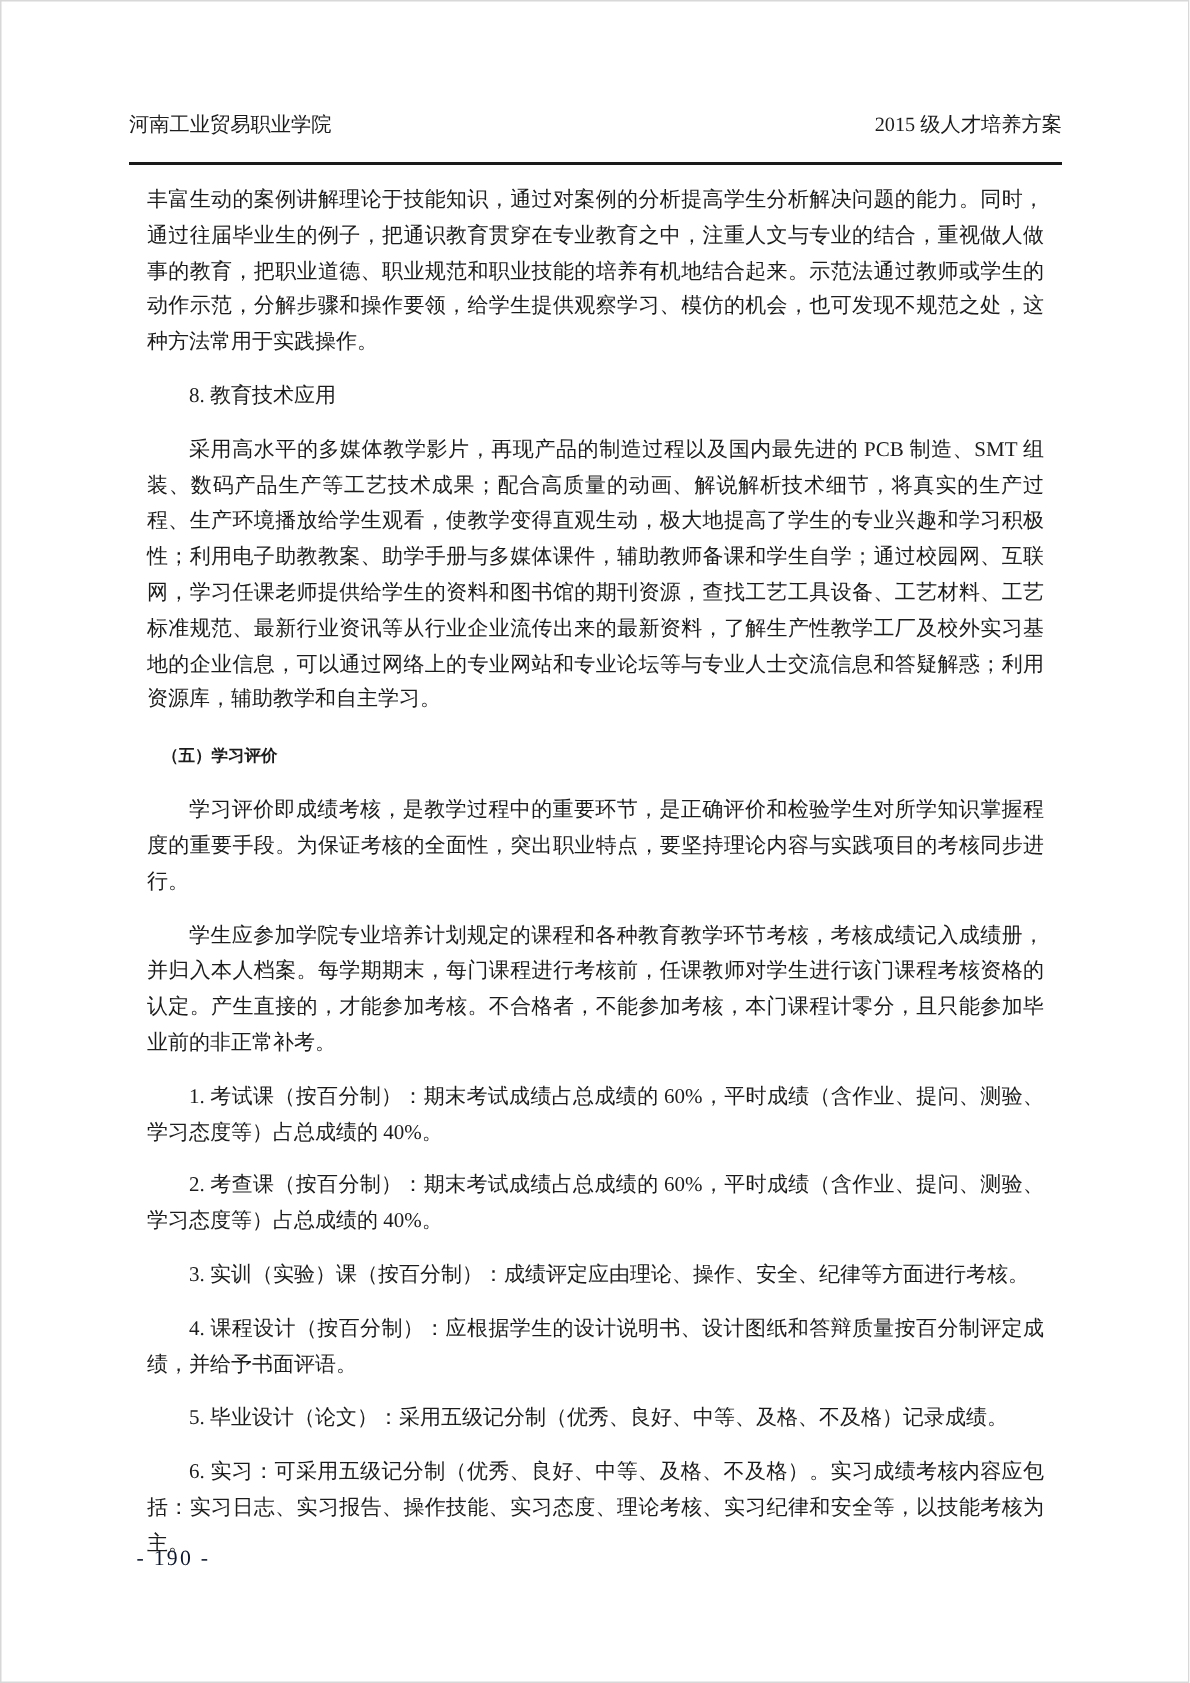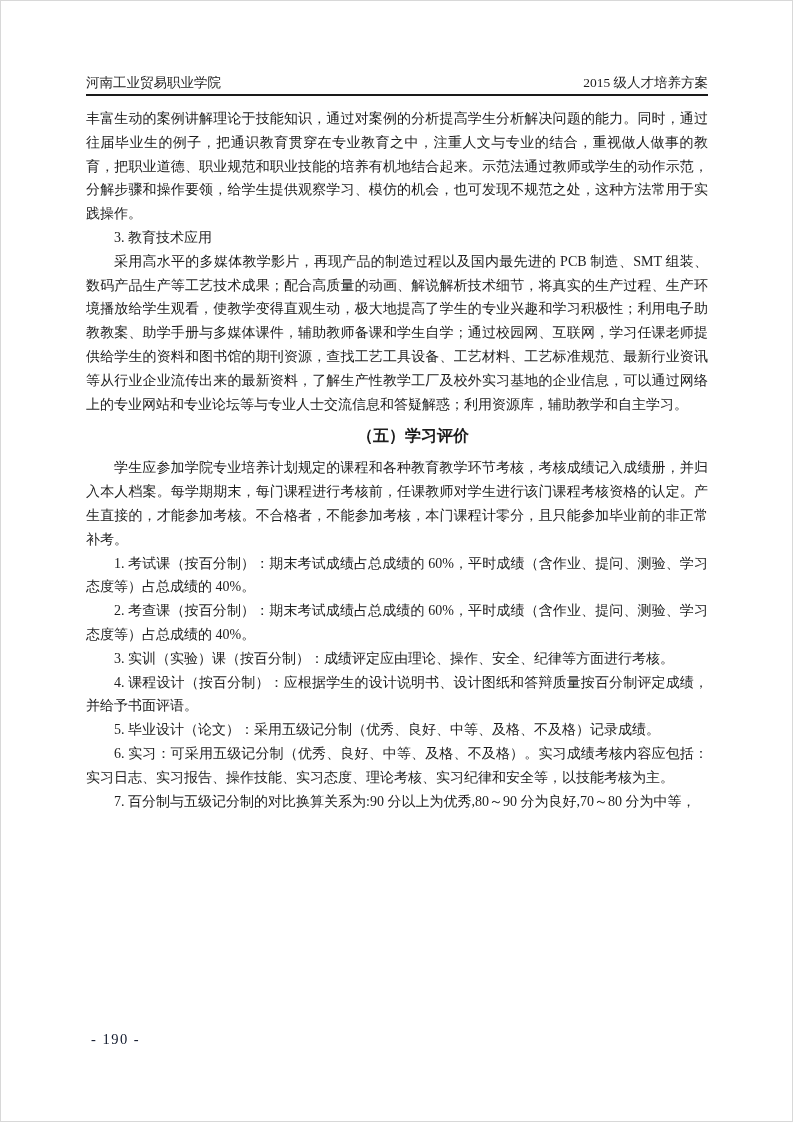--- a/index.html
+++ b/index.html
@@ -22,45 +22,45 @@
     position: absolute;
     left: 85px;
     top: 73px;
     width: 622px;
   }
   .page-header {
     display: flex;
     justify-content: space-between;
     align-items: flex-end;
     border-bottom: 2px solid #1a1a1a;
-    padding-bottom: 3px;
+    padding-bottom: 17px;
     font-size: 13.5px;
     line-height: 17px;
   }
   .body-text {
     margin-top: 11px;
     font-size: 14px;
     line-height: 23.8px;
     text-align: justify;
   }
   .body-text p {
-    margin: 0;
+    margin: 12px;
     padding: 0;
     text-indent: 2em;
   }
   .body-text p.flush {
     text-indent: 0;
   }
   .body-text p.sect-heading {
     font-weight: bold;
-    font-size: 16px;
+    font-size: 11px;
     line-height: 26px;
     margin: 7px 0 7px 0;
     text-indent: 2em;
-    text-align: center;
+    text-align: left;
   }
   .page-number {
     position: absolute;
     left: 90px;
     top: 1030px;
     font-size: 14.5px;
     letter-spacing: 1.5px;
     color: #0f172a;
   }
 </style>
@@ -70,29 +70,29 @@
 <div class="page">
   <div class="content">
 
     <div class="page-header">
       <span>河南工业贸易职业学院</span>
       <span>2015 级人才培养方案</span>
     </div>
 
     <div class="body-text">
       <p class="flush">丰富生动的案例讲解理论于技能知识，通过对案例的分析提高学生分析解决问题的能力。同时，通过往届毕业生的例子，把通识教育贯穿在专业教育之中，注重人文与专业的结合，重视做人做事的教育，把职业道德、职业规范和职业技能的培养有机地结合起来。示范法通过教师或学生的动作示范，分解步骤和操作要领，给学生提供观察学习、模仿的机会，也可发现不规范之处，这种方法常用于实践操作。</p>
-      <p>3. 教育技术应用</p>
+      <p>8. 教育技术应用</p>
       <p>采用高水平的多媒体教学影片，再现产品的制造过程以及国内最先进的 PCB 制造、SMT 组装、数码产品生产等工艺技术成果；配合高质量的动画、解说解析技术细节，将真实的生产过程、生产环境播放给学生观看，使教学变得直观生动，极大地提高了学生的专业兴趣和学习积极性；利用电子助教教案、助学手册与多媒体课件，辅助教师备课和学生自学；通过校园网、互联网，学习任课老师提供给学生的资料和图书馆的期刊资源，查找工艺工具设备、工艺材料、工艺标准规范、最新行业资讯等从行业企业流传出来的最新资料，了解生产性教学工厂及校外实习基地的企业信息，可以通过网络上的专业网站和专业论坛等与专业人士交流信息和答疑解惑；利用资源库，辅助教学和自主学习。</p>
       <p class="sect-heading">（五）学习评价</p>
+      <p>学习评价即成绩考核，是教学过程中的重要环节，是正确评价和检验学生对所学知识掌握程度的重要手段。为保证考核的全面性，突出职业特点，要坚持理论内容与实践项目的考核同步进行。</p>
       <p>学生应参加学院专业培养计划规定的课程和各种教育教学环节考核，考核成绩记入成绩册，并归入本人档案。每学期期末，每门课程进行考核前，任课教师对学生进行该门课程考核资格的认定。产生直接的，才能参加考核。不合格者，不能参加考核，本门课程计零分，且只能参加毕业前的非正常补考。</p>
       <p>1. 考试课（按百分制）：期末考试成绩占总成绩的 60%，平时成绩（含作业、提问、测验、学习态度等）占总成绩的 40%。</p>
       <p>2. 考查课（按百分制）：期末考试成绩占总成绩的 60%，平时成绩（含作业、提问、测验、学习态度等）占总成绩的 40%。</p>
       <p>3. 实训（实验）课（按百分制）：成绩评定应由理论、操作、安全、纪律等方面进行考核。</p>
       <p>4. 课程设计（按百分制）：应根据学生的设计说明书、设计图纸和答辩质量按百分制评定成绩，并给予书面评语。</p>
       <p>5. 毕业设计（论文）：采用五级记分制（优秀、良好、中等、及格、不及格）记录成绩。</p>
       <p>6. 实习：可采用五级记分制（优秀、良好、中等、及格、不及格）。实习成绩考核内容应包括：实习日志、实习报告、操作技能、实习态度、理论考核、实习纪律和安全等，以技能考核为主。</p>
-      <p>7. 百分制与五级记分制的对比换算关系为:90 分以上为优秀,80～90 分为良好,70～80 分为中等，</p>
     </div>
 
   </div>
 
   <div class="page-number">- 190 -</div>
 </div>
 
 </body></html>

